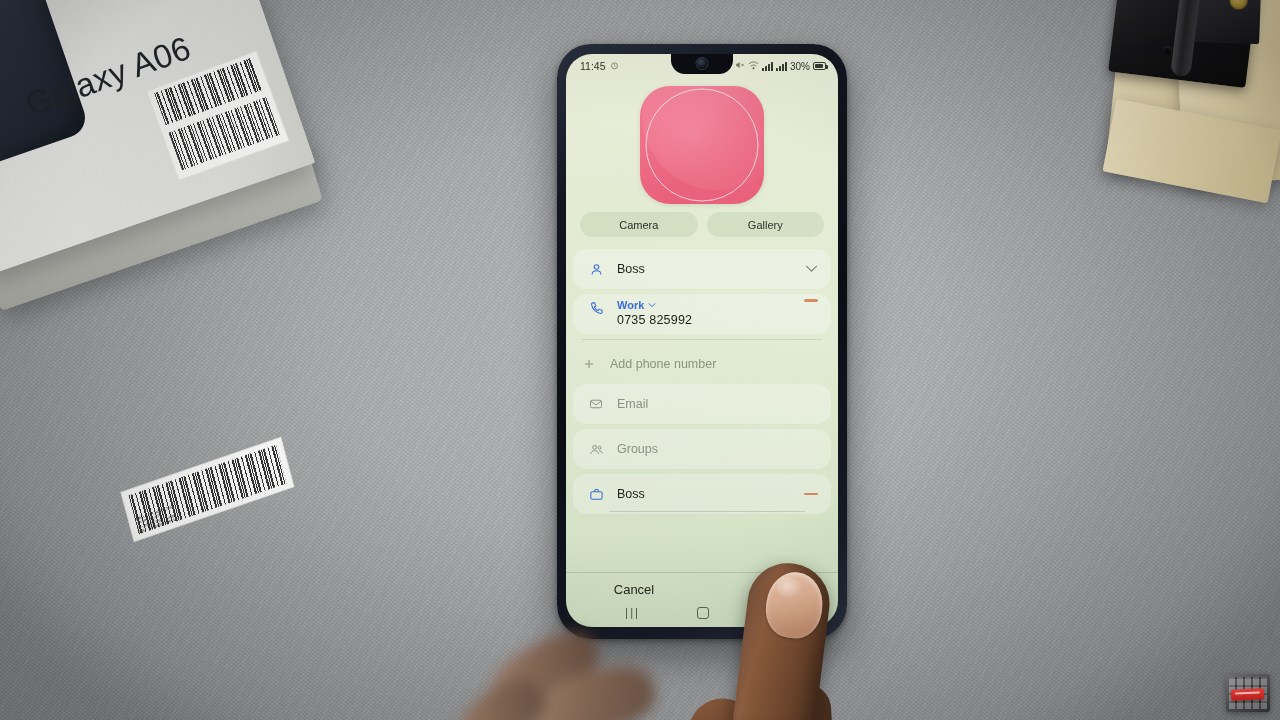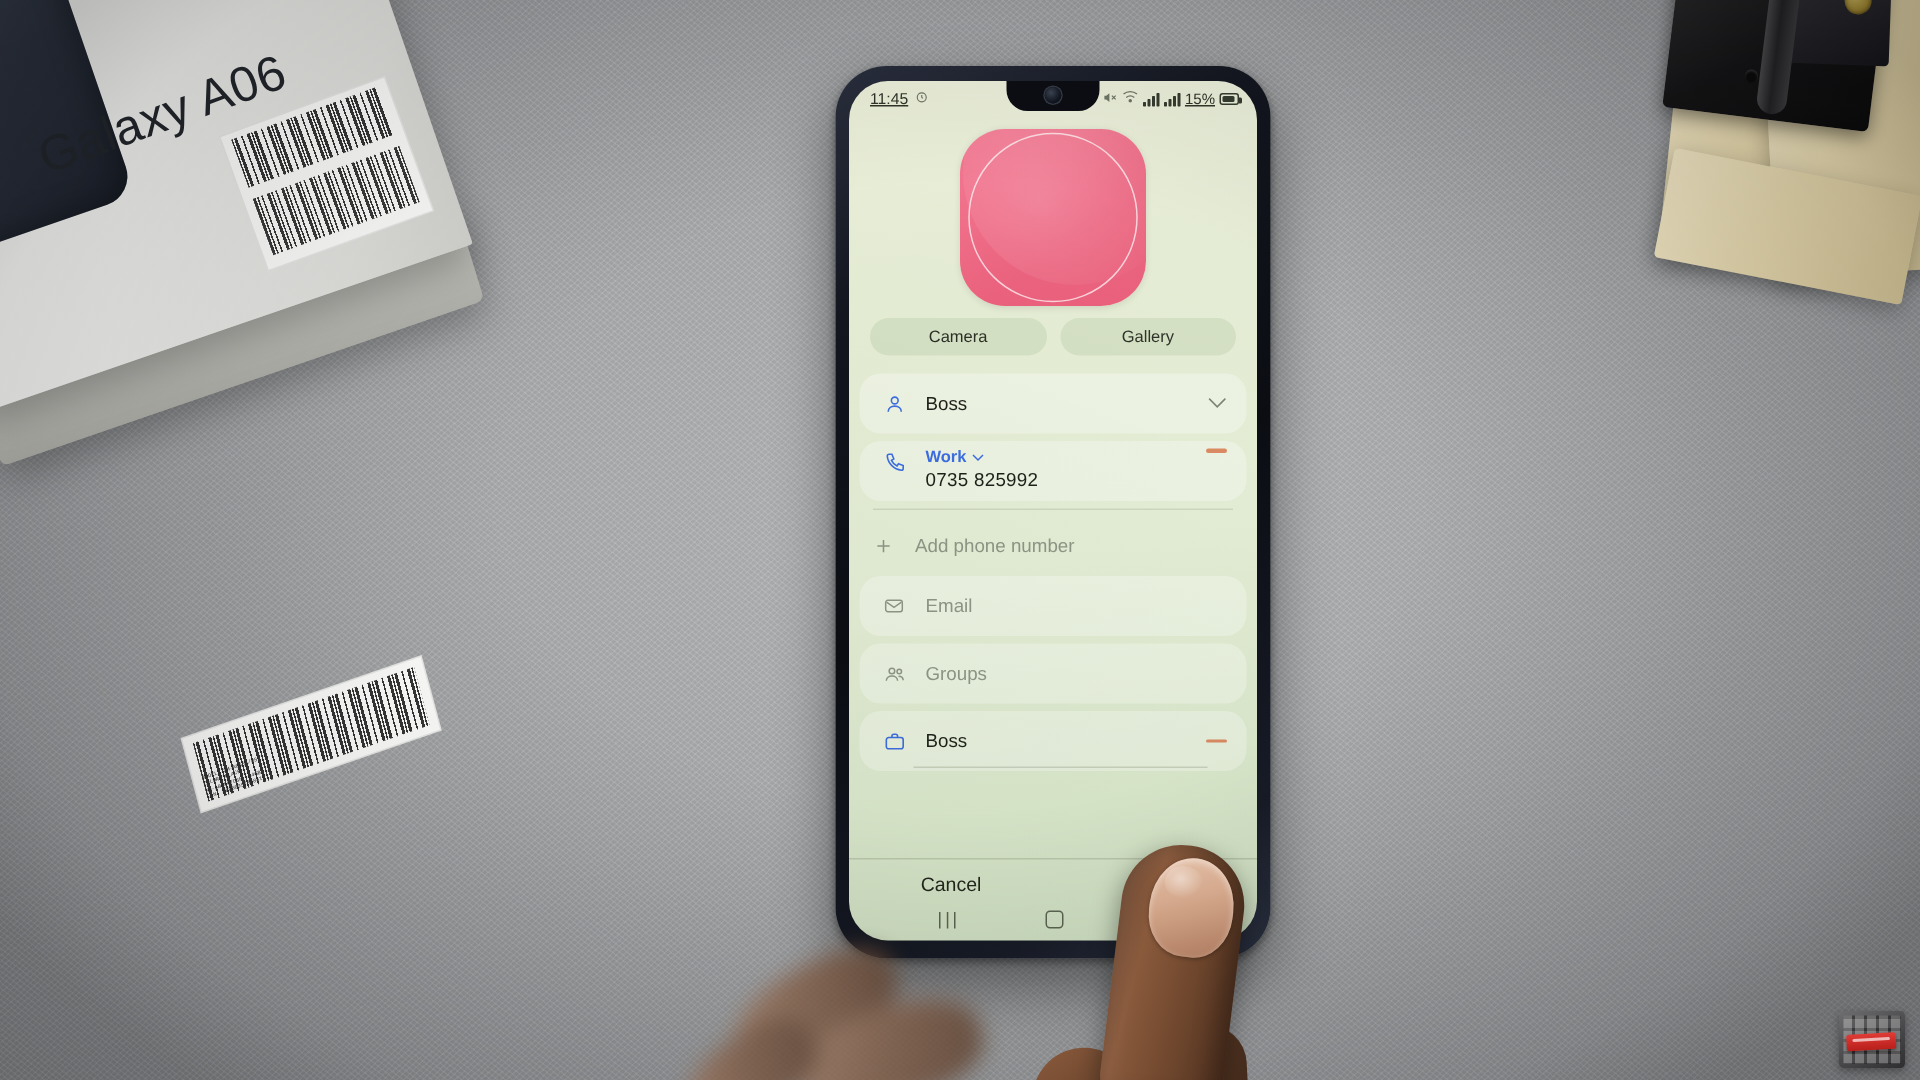--- a/index.html
+++ b/index.html
@@ -175,21 +175,21 @@
     background: radial-gradient(circle at 38% 34%, #39424f 0%, #121620 62%, #05070b 100%);
     box-shadow: 0 0 0 1px rgba(90,100,115,.5);
   }
 
   
   .statusbar {
     position: relative; z-index: 5;
     height: 24px;
     display: flex; align-items: center; justify-content: space-between;
     padding: 0 12px 0 14px;
-    font-size: 10.5px; color: #2e3328; font-weight: 500; text-decoration: underline;
+    font-size: 10.5px; color: #2e3328; font-weight: 500;
   }
   .sb-left { display: flex; align-items: center; gap: 4px; }
   .sb-right { display: flex; align-items: center; gap: 3px; font-size: 10px; }
   .ic { display: inline-block; opacity: .78; }
   .bars-ic {
     display: inline-flex; align-items: flex-end; gap: 1px; height: 9px;
   }
   .bars-ic i { display: block; width: 2px; background: #34392d; border-radius: .5px; }
   .bars-ic i:nth-child(1) { height: 3px; }
   .bars-ic i:nth-child(2) { height: 5px; }
@@ -492,21 +492,21 @@
             <i></i>
             <i></i>
             <i></i>
           </span>
         <span class="bars-ic">
             <i></i>
             <i></i>
             <i></i>
             <i></i>
           </span>
-        <span>15%</span>
+        <span>30%</span>
         <span class="batt">
             <i></i>
           </span>
       </div>
     </div>
 
     <div class="photo-area">
       <div class="avatar">
         <div class="sheen"></div>
         <div class="crop-circle"></div>

